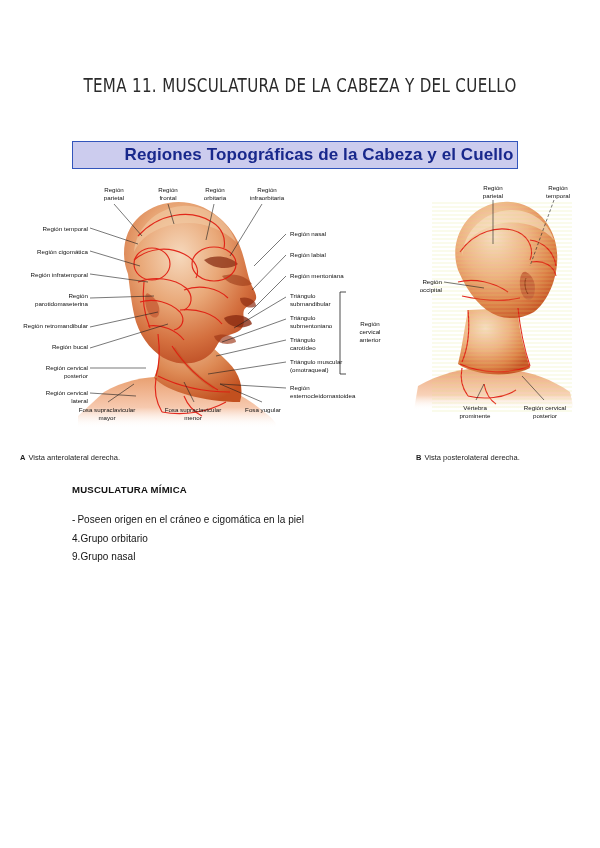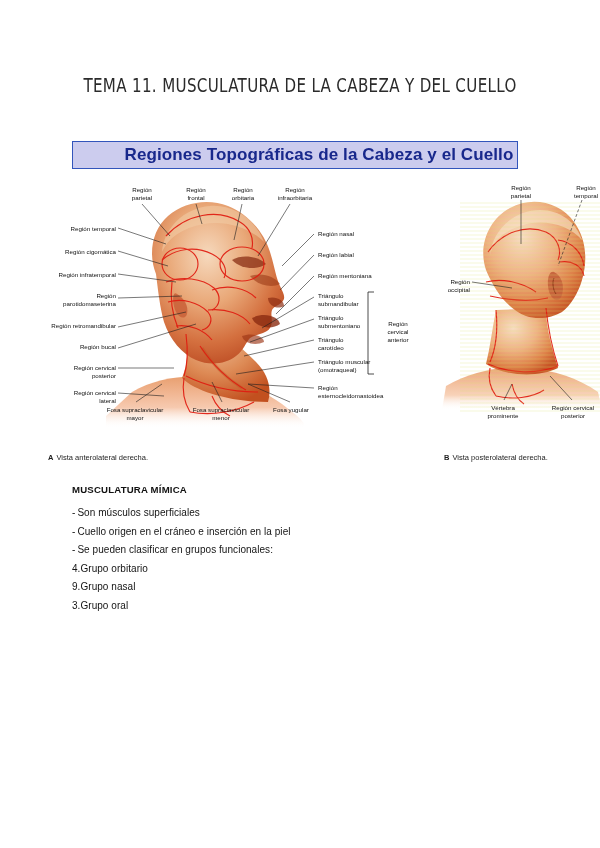--- a/index.html
+++ b/index.html
@@ -57,21 +57,20 @@
     white-space: nowrap;
   }
 
   
   .figures {
     position: absolute;
     top: 178px;
     left: 0;
     width: 493px;
     height: 292px;
-    margin-left: 28px;
   }
   .figure {
     position: absolute;
     top: 0;
     height: 292px;
   }
   #figure-a { left: 8px;  width: 382px; }
   #figure-b { left: 398px; width: 198px; }
 
   .fig-caption {
@@ -107,21 +106,21 @@
   .notes {
     position: absolute;
     top: 484px;
     left: 72px;
     width: 420px;
   }
   .notes .note-head {
     font-size: 9.6px;
     font-weight: bold;
     letter-spacing: 0.2px;
-    margin-bottom: 12px;
+    margin-bottom: 19px;
     color: #111;
   }
   .notes .note-line {
     font-size: 10px;
     margin-bottom: 7.5px;
     color: #141414;
     letter-spacing: 0.05px;
   }
   .notes .note-line .dash { margin-right: 2px; }
 </style>
@@ -370,25 +369,18 @@
     <div class="fig-caption">
       <span class="cap-letter">B</span><span>Vista posterolateral derecha.</span>
     </div>
   </div>
 </div>
 
 <div class="notes">
   <div class="note-head">MUSCULATURA MÍMICA</div>
 
   <div class="note-line">
-    <span class="dash">-</span><span>Son músculos superficiales</span>
-  </div>
-  <div class="note-line">
-    <span class="dash">-</span><span>Cuello origen en el cráneo e inserción en la piel</span>
-  </div>
-  <div class="note-line">
-    <span class="dash">-</span><span>Se pueden clasificar en grupos funcionales:</span>
+    <span class="dash">-</span><span>Poseen origen en el cráneo e cigomática en la piel</span>
   </div>
 
   <div class="note-line">4.Grupo orbitario</div>
   <div class="note-line">9.Grupo nasal</div>
-  <div class="note-line">3.Grupo oral</div>
 </div>
 
 </body></html>

